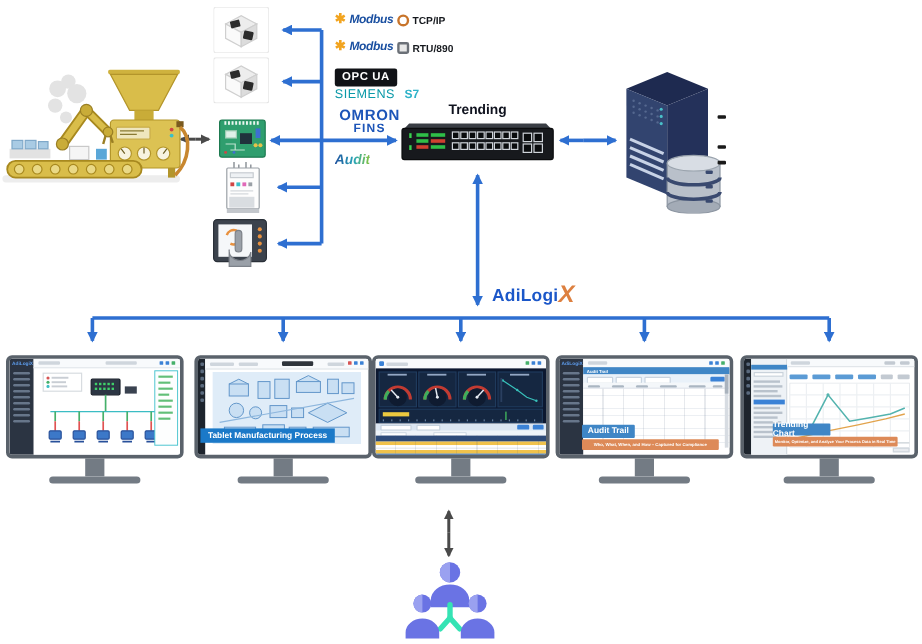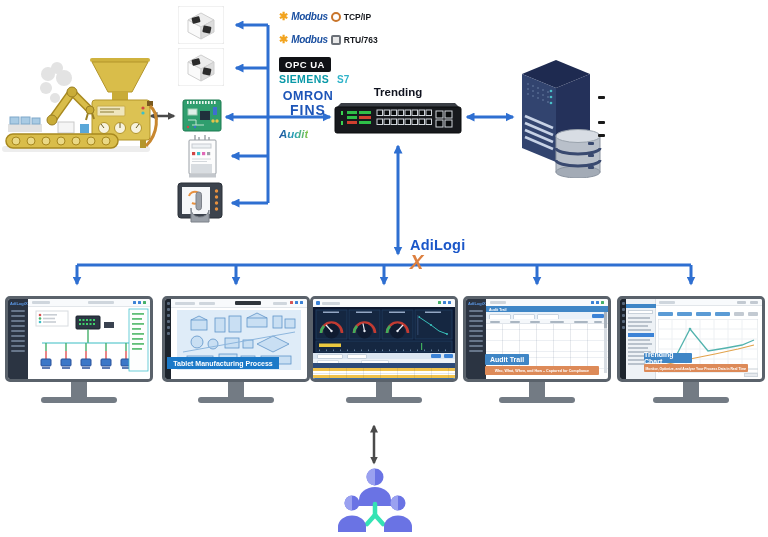--- a/index.html
+++ b/index.html
@@ -9,30 +9,30 @@
   svg{display:block;}
   
   .proto{display:flex;align-items:center;gap:3px;white-space:nowrap;}
   .mstar{color:#f2a41f;font-weight:bold;font-size:11px;line-height:1;}
   .mname{color:#1a4fa0;font-weight:800;font-style:italic;font-size:10px;letter-spacing:-.3px;}
   .pbadge{display:inline-block;width:10px;height:10px;box-sizing:border-box;}
   .pbadge.round{border:2px solid #c8742a;border-radius:50%;}
   .pbadge.square{border:2px solid #6b7077;border-radius:2px;background:#e8e8e8;}
   .plbl{font-weight:800;font-size:8.5px;color:#15181d;}
   .opc{background:#101216;color:#fff;font-weight:800;font-size:9.5px;padding:2px 6px;border-radius:2px;letter-spacing:.5px;}
-  .siemens{color:#0a99a8;font-weight:700;font-size:10.5px;letter-spacing:.4px;}
+  .siemens{color:#0a99a8;font-weight:400;font-size:10.5px;letter-spacing:.4px;}
   .s7{color:#2fb3c9;font-weight:800;font-size:10px;margin-left:5px;}
   .omron{color:#1d55b8;font-weight:800;font-size:12.5px;letter-spacing:.5px;line-height:1;}
-  .fins{color:#1d55b8;font-weight:800;font-size:14px;letter-spacing:1px;line-height:1;}
+  .fins{color:#1d55b8;font-weight:800;font-size:10px;letter-spacing:1px;line-height:1;}
   .bacnet{font-weight:800;font-style:italic;font-size:11.5px;
           background:linear-gradient(90deg,#1d4f9e 0%,#2aa6b8 55%,#85c441 100%);
           -webkit-background-clip:text;background-clip:text;color:transparent;}
   
   .netlabel{font-size:11.5px;font-weight:600;color:#10131f;text-align:center;}
-  .brand{display:flex;align-items:flex-start;flex-direction:column;}
+  .brand{display:flex;align-items:flex-end;}
   .brand .p1{color:#1b57c9;font-weight:800;font-size:14.5px;letter-spacing:.2px;}
   .brand .p2{color:#dd8040;font-weight:800;font-style:italic;font-size:20px;line-height:.9;}
   
   .monitor{position:absolute;width:148px;}
   .screen{position:relative;width:142px;height:80px;background:#fff;border:3px solid #5a626b;border-radius:5px;overflow:hidden;}
   .neck{position:relative;width:16px;height:15px;background:#737b84;margin:0 auto;}
   .mbase{position:relative;width:76px;height:6px;background:#737b84;border-radius:3px;margin:0 auto;}
   .inner{position:absolute;left:0;top:0;right:0;bottom:0;}
   .sidebar{position:absolute;left:0;top:0;width:20px;height:80px;background:#2b3442;}
   .sbrow{height:2px;background:#7c8ca3;opacity:.75;margin:3px 3px 0 3px;border-radius:1px;}
@@ -221,21 +221,21 @@
   <div class="abs proto" style="left:279px;top:11px;">
     <span class="mstar">✱</span>
     <span class="mname">Modbus</span>
     <span class="pbadge round"></span>
     <span class="plbl">TCP/IP</span>
   </div>
   <div class="abs proto" style="left:279px;top:34px;">
     <span class="mstar">✱</span>
     <span class="mname">Modbus</span>
     <span class="pbadge square"></span>
-    <span class="plbl">RTU/763</span>
+    <span class="plbl">RTU/890</span>
   </div>
   <div class="abs" style="left:279px;top:54px;">
     <span class="opc">OPC UA</span>
   </div>
   <div class="abs proto" style="left:279px;top:73px;">
     <span class="siemens">SIEMENS</span>
     <span class="s7">S7</span>
   </div>
   <div class="abs" style="left:282px;top:90px;width:52px;text-align:center;">
     <div class="omron">OMRON</div>

